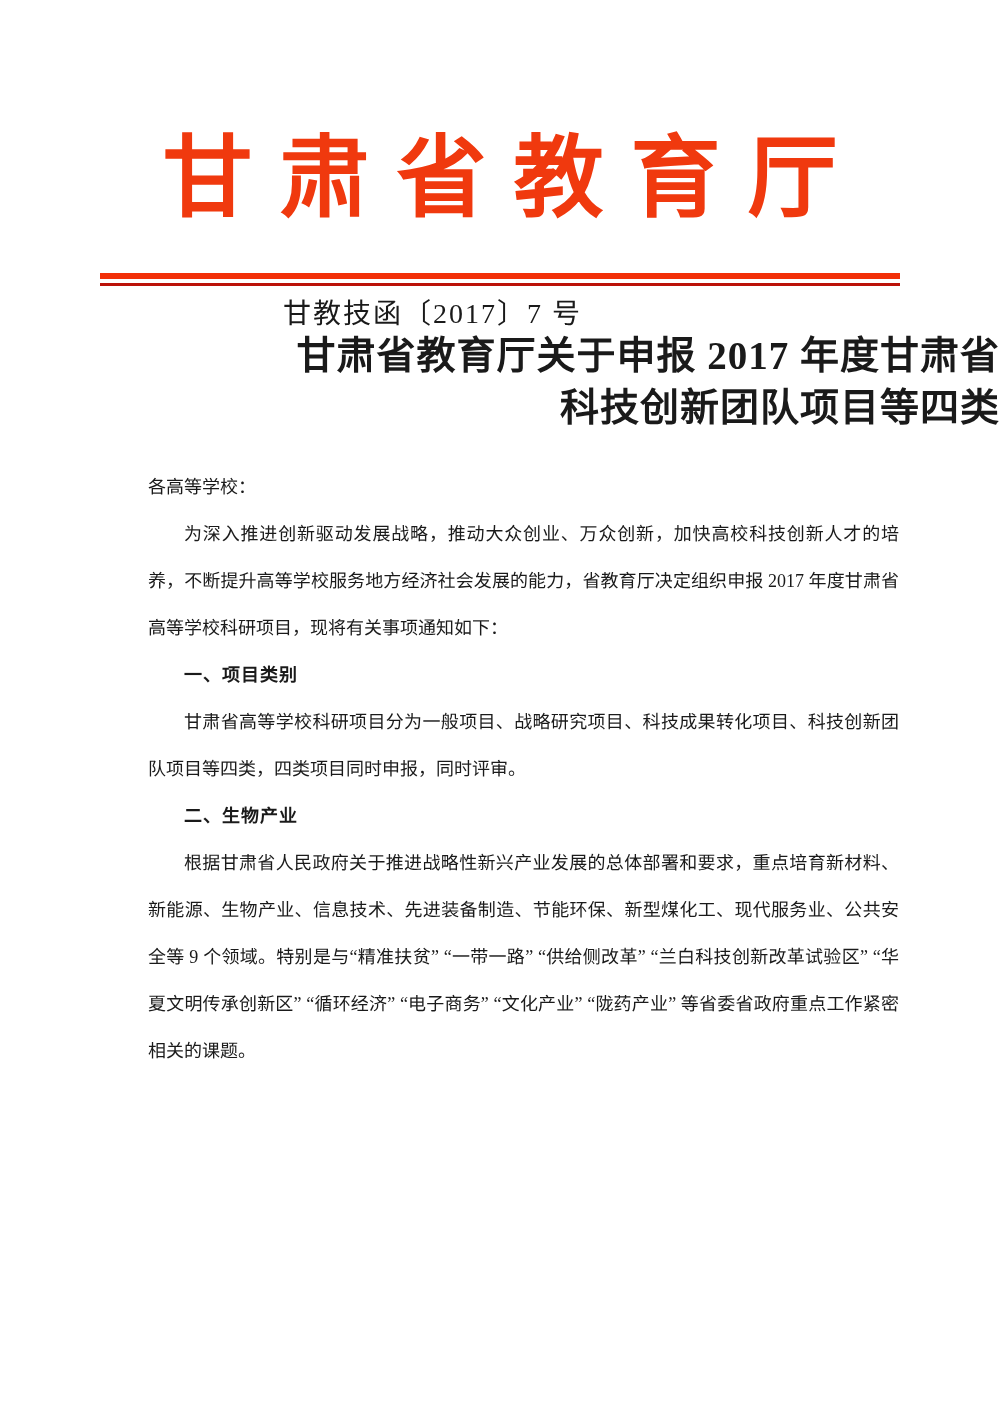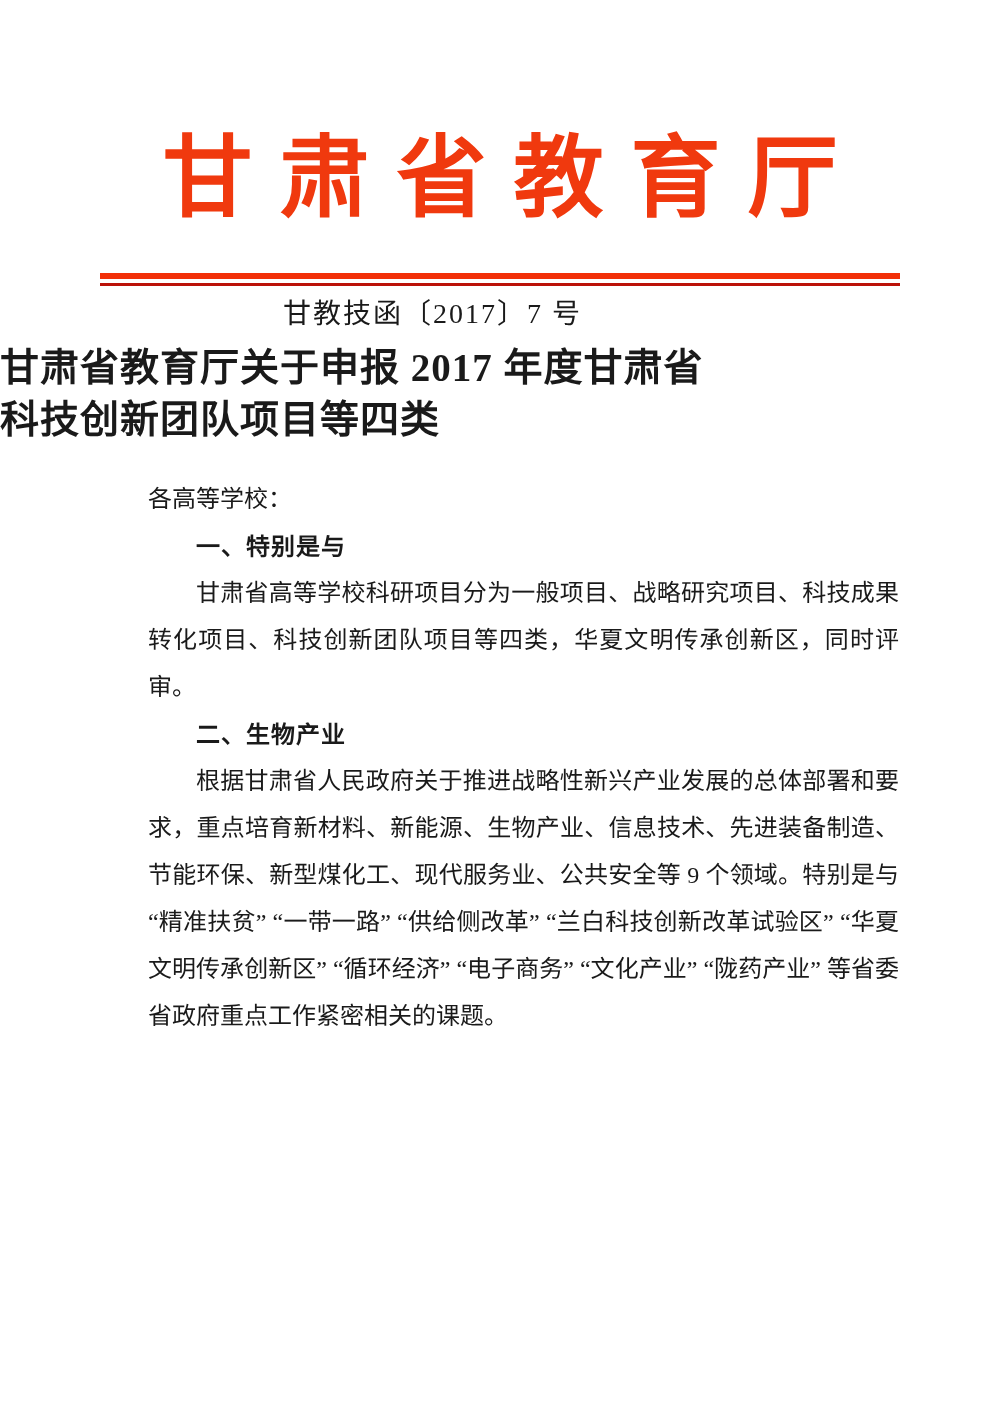--- a/index.html
+++ b/index.html
@@ -42,31 +42,30 @@
   
   .doc-number{
     margin:12px 135px 0 0;
     text-align:center;
     font-size:28px;
     line-height:32px;
     letter-spacing:2px;
   }
   
   .doc-title{
-    margin-top:12px;
-    text-align:left;
+    text-align:right;
     font-size:39px;
     font-weight:bold;
     line-height:52px;
     letter-spacing:1px;
   }
   
   .body-text{
     margin:30px 101px 0 148px;
-    font-size:24px;
+    font-size:18px;
     line-height:47px;
     text-align:justify;
   }
   .body-text p{margin:0;}
   .para-indent{text-indent:2em;}
   .section-heading{
     text-indent:2em;
     font-weight:bold;
     font-family:"Liberation Sans","DejaVu Sans",sans-serif;
     letter-spacing:1px;
@@ -101,22 +100,23 @@
 
   <div class="doc-number">甘教技函〔2017〕7 号</div>
 
   <div class="doc-title">
     <div>甘肃省教育厅关于申报 2017 年度甘肃省</div>
     <div>科技创新团队项目等四类</div>
   </div>
 
   <div class="body-text">
     <p class="salutation">各高等学校：</p>
-    <p class="section-heading">一、特别是与</p>
-    <p class="para-indent">甘肃省高等学校科研项目分为一般项目、战略研究项目、科技成果转化项目、科技创新团队项目等四类，华夏文明传承创新区，同时评审。</p>
+    <p class="para-indent">为深入推进创新驱动发展战略，推动大众创业、万众创新，加快高校科技创新人才的培养，不断提升高等学校服务地方经济社会发展的能力，省教育厅决定组织申报 2017 年度甘肃省高等学校科研项目，现将有关事项通知如下：</p>
+    <p class="section-heading">一、项目类别</p>
+    <p class="para-indent">甘肃省高等学校科研项目分为一般项目、战略研究项目、科技成果转化项目、科技创新团队项目等四类，四类项目同时申报，同时评审。</p>
     <p class="section-heading">二、生物产业</p>
     <p class="para-indent">根据甘肃省人民政府关于推进战略性新兴产业发展的总体部署和要求，重点培育新材料、新能源、生物产业、信息技术、先进装备制造、节能环保、新型煤化工、现代服务业、公共安全等 9 个领域。特别是与“精准扶贫” “一带一路” “供给侧改革” “兰白科技创新改革试验区” “华夏文明传承创新区” “循环经济” “电子商务” “文化产业” “陇药产业” 等省委省政府重点工作紧密相关的课题。</p>
   </div>
 
   <div class="footer">
     <div class="rule">
       <div class="thin"></div>
       <div class="gap"></div>
       <div class="thick"></div>
     </div>

